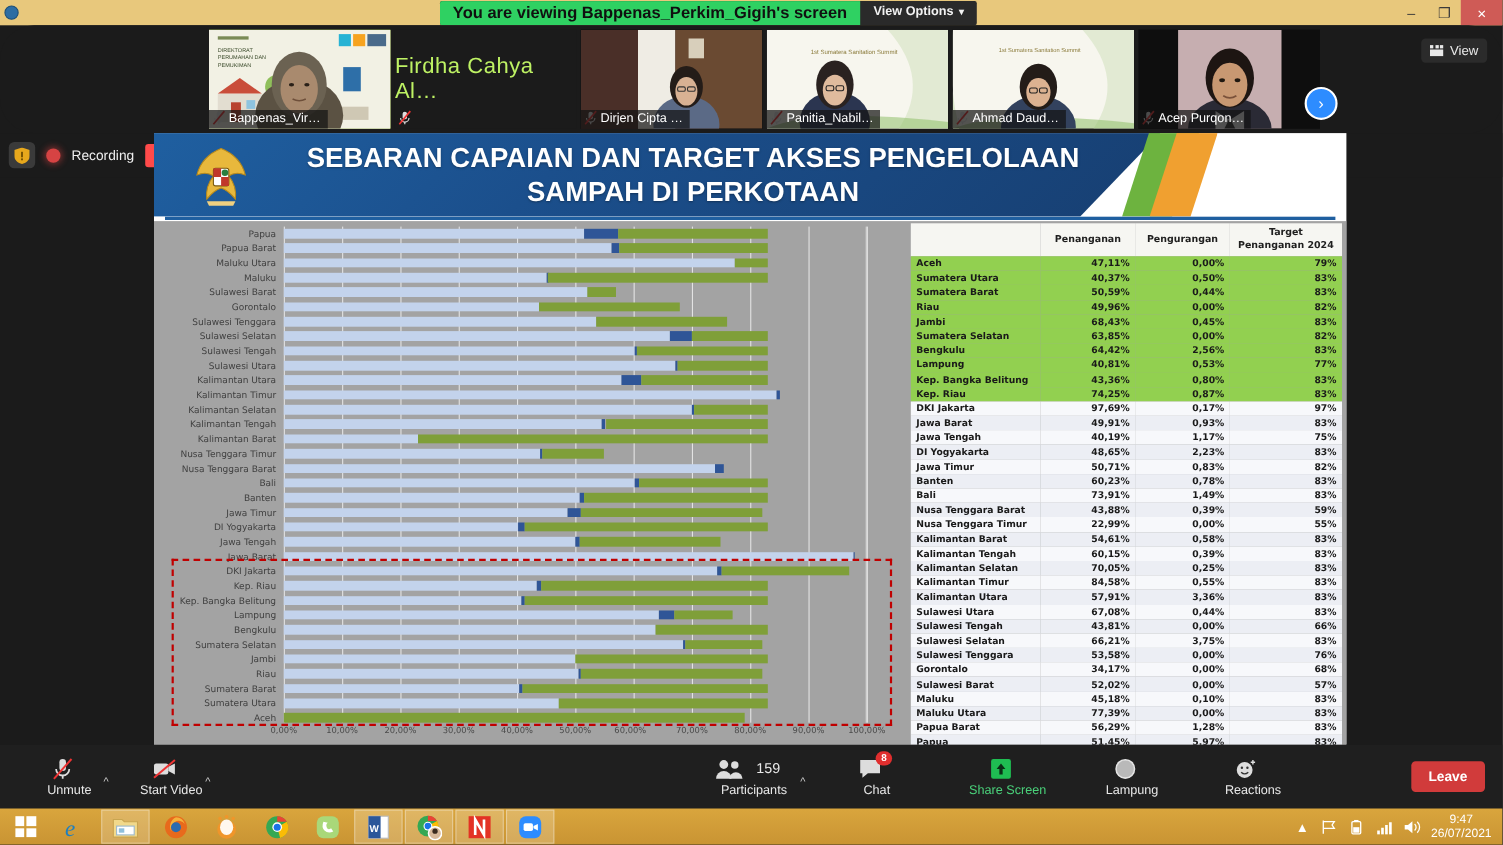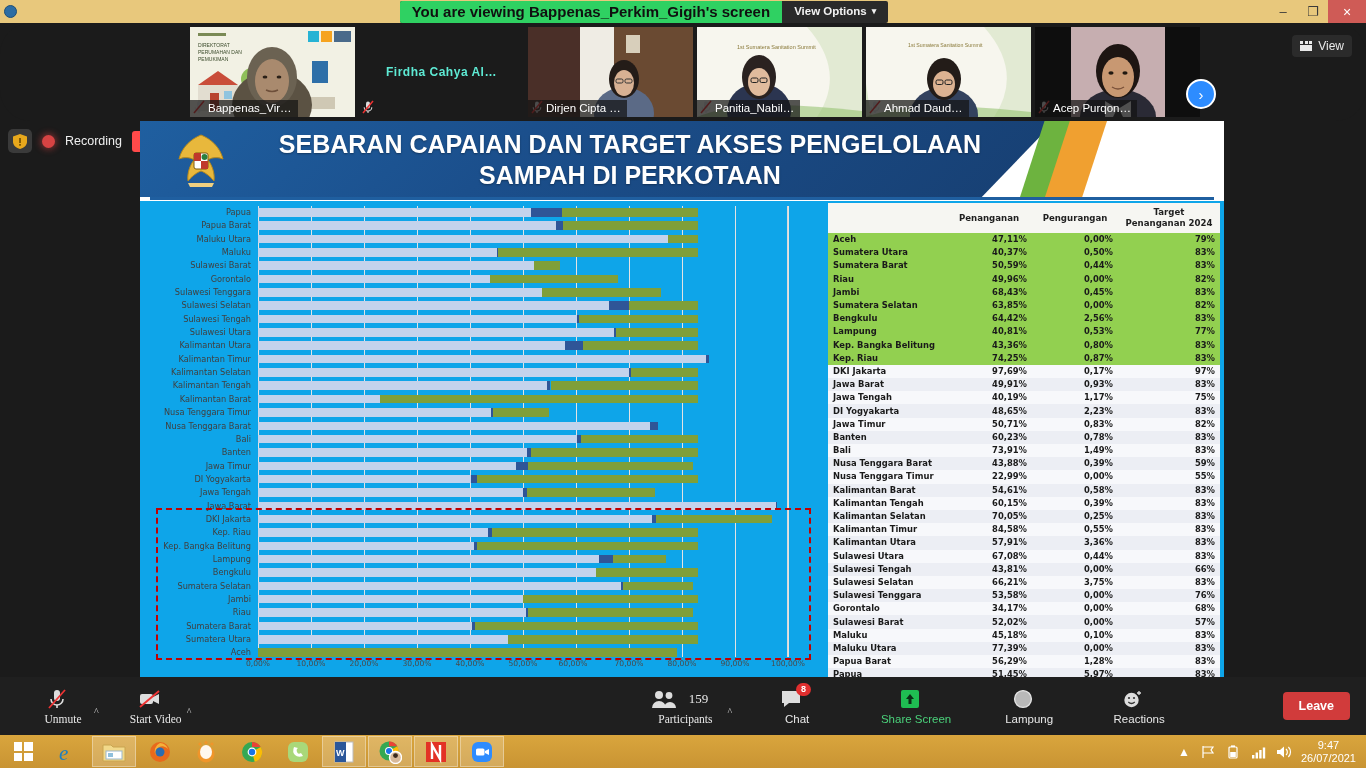--- a/index.html
+++ b/index.html
@@ -58,21 +58,21 @@
   }
   .thumb.active { outline: 2px solid #9bbf3a; outline-offset: -2px; }
   .thumb-name {
     position: absolute; left: 0; bottom: 0; max-width: 100%;
     background: rgba(20,20,20,.72); color: #fff; font-size: 11.5px;
     padding: 2px 6px 3px 18px; white-space: nowrap; overflow: hidden;
   }
   .mic-off { position: absolute; left: 3px; bottom: 3px; width: 12px; height: 14px; }
   .namecard {
     display:flex; align-items:center; justify-content:center;
-    color:#5eead4; font-size: 12px; font-weight: bold; letter-spacing: .5px;
+    color:#bef264; font-size: 20px; font-weight: normal; letter-spacing: .5px;
     width:100%; height:100%; background:#1b1b1b;
   }
   .t-poster  { background: linear-gradient(#f7f6ee,#eef3e0); }
   .arrow-next {
     position: absolute; left: 1186px; top: 56px; width: 30px; height: 30px;
     border-radius: 50%; background: #2d8cff; border: 2px solid #fff;
     color: #fff; display:flex; align-items:center; justify-content:center; font-size:15px;
   }
 
   
@@ -114,21 +114,21 @@
     position: absolute; left: 110px; top: 8px; width: 760px;
     text-align: center; color: #fff; font-weight: bold; font-size: 25px; line-height: 31px;
     text-shadow: 0 1px 2px rgba(0,0,0,.35);
   }
   .garuda { position:absolute; left: 30px; top: 8px; width: 62px; height: 62px; }
   .bappenas-logo { position:absolute; right: 18px; top: 6px; width: 96px; text-align:center; }
   .bap-txt { font-size: 9px; color: #123a6b; font-weight: bold; line-height: 11px; margin-top: 2px; }
   .hdr-rule { position:absolute; left: 10px; top: 76px; width: 1064px; height: 3px; background:#1f5fa0; }
 
   
-  .slide-body { position: absolute; left: 0; top: 80px; width: 1084px; height: 476px; background:#0ea5e9; }
+  .slide-body { position: absolute; left: 0; top: 80px; width: 1084px; height: 476px; background:#a3a3a3; }
   .chart-wrap { position: absolute; left: 6px; top: 5px; width: 660px; height: 466px; }
   .axis-labels { position: absolute; left: 0; top: 0; width: 108px; }
   .row { position: relative; height: 13.35px; }
   .cat-lbl {
     position:absolute; right: 3px; top: 0; font-size: 8.2px; color: #404040;
     white-space: nowrap; line-height: 13.35px; font-family: "DejaVu Sans", sans-serif;
   }
   .plot { position: absolute; left: 112px; top: 0; width: 530px; height: 451px; }
   .gridline { position:absolute; top:0; bottom:0; width:1px; background:#e3e3e3; }
   .plot-border-r { position:absolute; right:0; top:0; bottom:0; width:1px; background:#d9d9d9; }
@@ -165,21 +165,21 @@
   .ctrlbar {
     position: absolute; left: 0; top: 677px; width: 1366px; height: 58px; background: #1f1f1f;
     display: flex; align-items: center;
   }
   .ctrl { display:flex; flex-direction:column; align-items:center; justify-content:center;
           gap: 3px; color: #e8e8e8; font-size: 11.5px; min-width: 74px; height: 58px; }
   .ctrl .lbl { font-size: 11.5px; padding-left: 12px; }
   .ctrl.green .lbl { color: #4ad17a; }
   .ctrl-ico { height: 22px; display:flex; align-items:center; justify-content:center; position:relative; }
   .chev { color:#cfcfcf; font-size: 10px; align-self:flex-end; margin-bottom: 18px; }
-  .ctrl-group { display:flex; align-items:flex-start;font-family:Liberation Serif, serif; }
+  .ctrl-group { display:flex; align-items:flex-start; }
   .badge {
     position:absolute; right:-9px; top:-5px; background:#e02e2e; color:#fff;
     font-size: 9px; font-weight:bold; border-radius: 9px; padding: 1px 5px; line-height: 11px;
   }
   .leave-btn {
     background: #d13b3b; color:#fff; font-weight:bold; font-size: 12.5px;
     padding: 7px 16px; border-radius: 4px; margin-left: auto; margin-right: 16px;
   }
   .pcount { color:#e8e8e8; font-size: 13px; }
 

